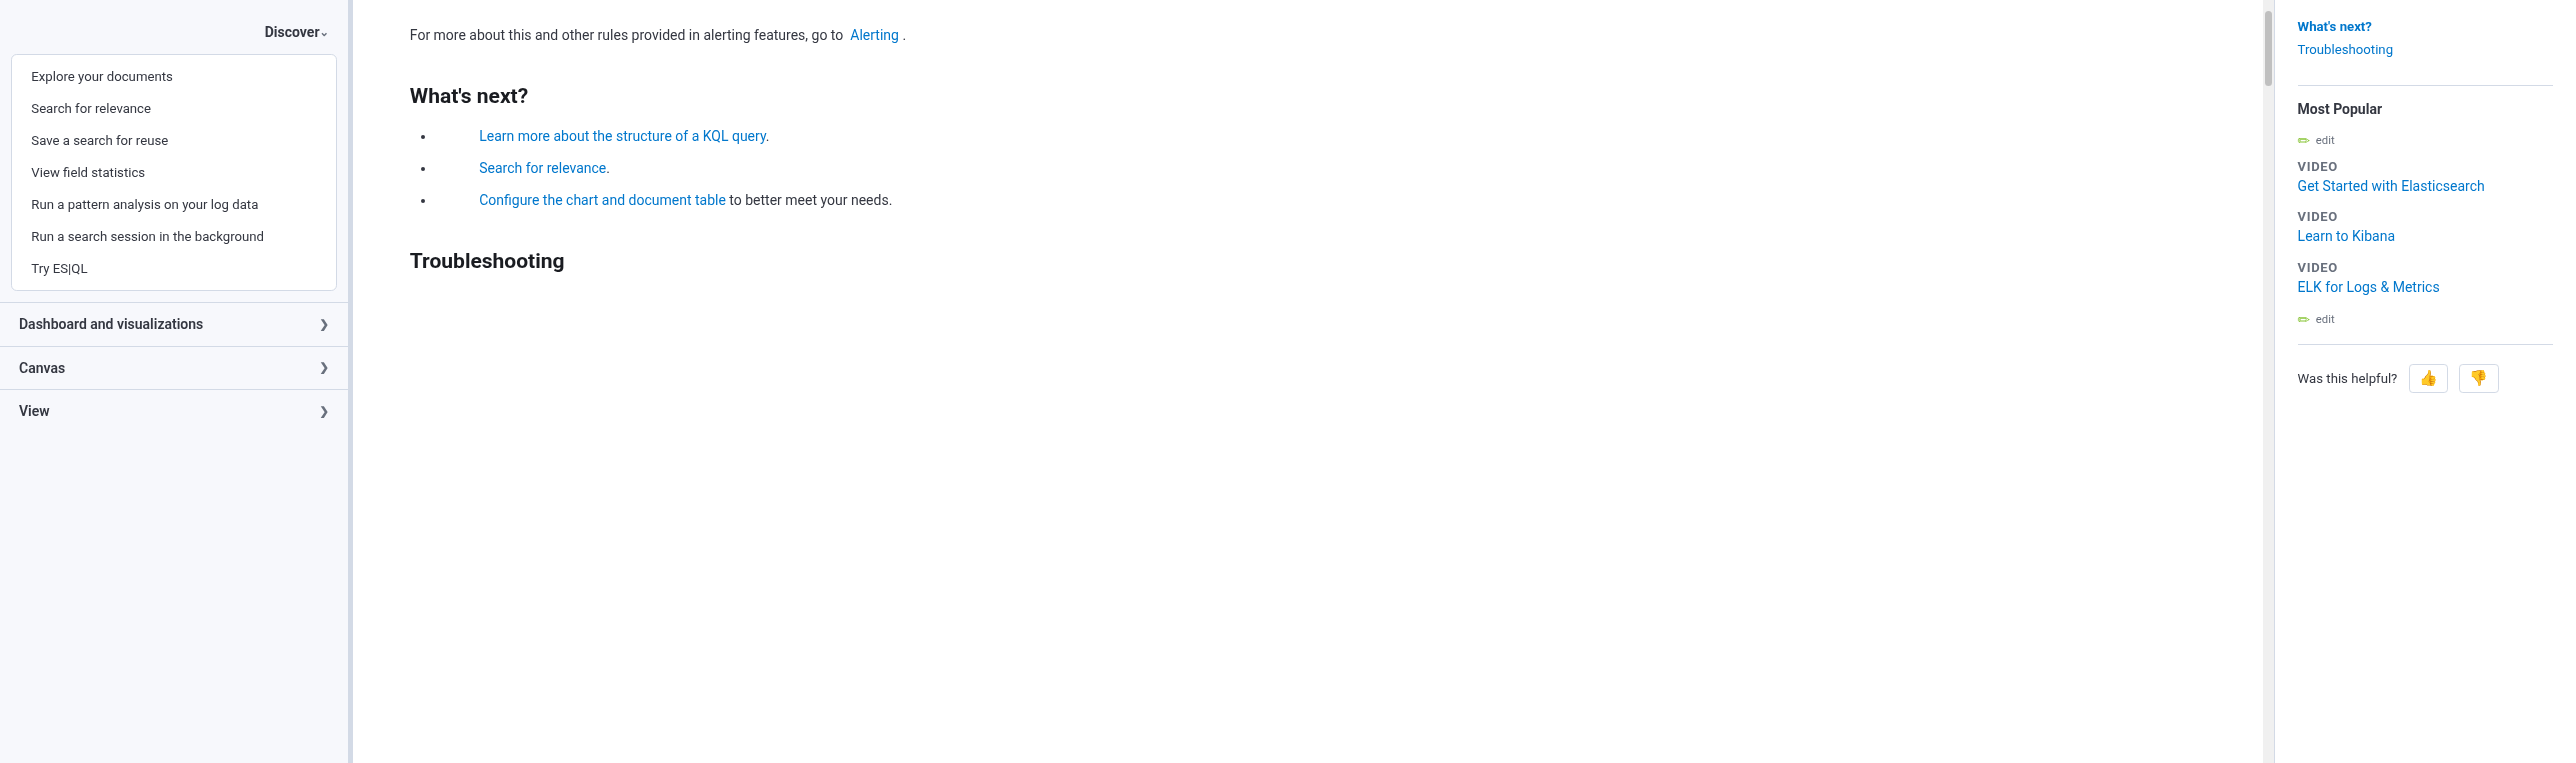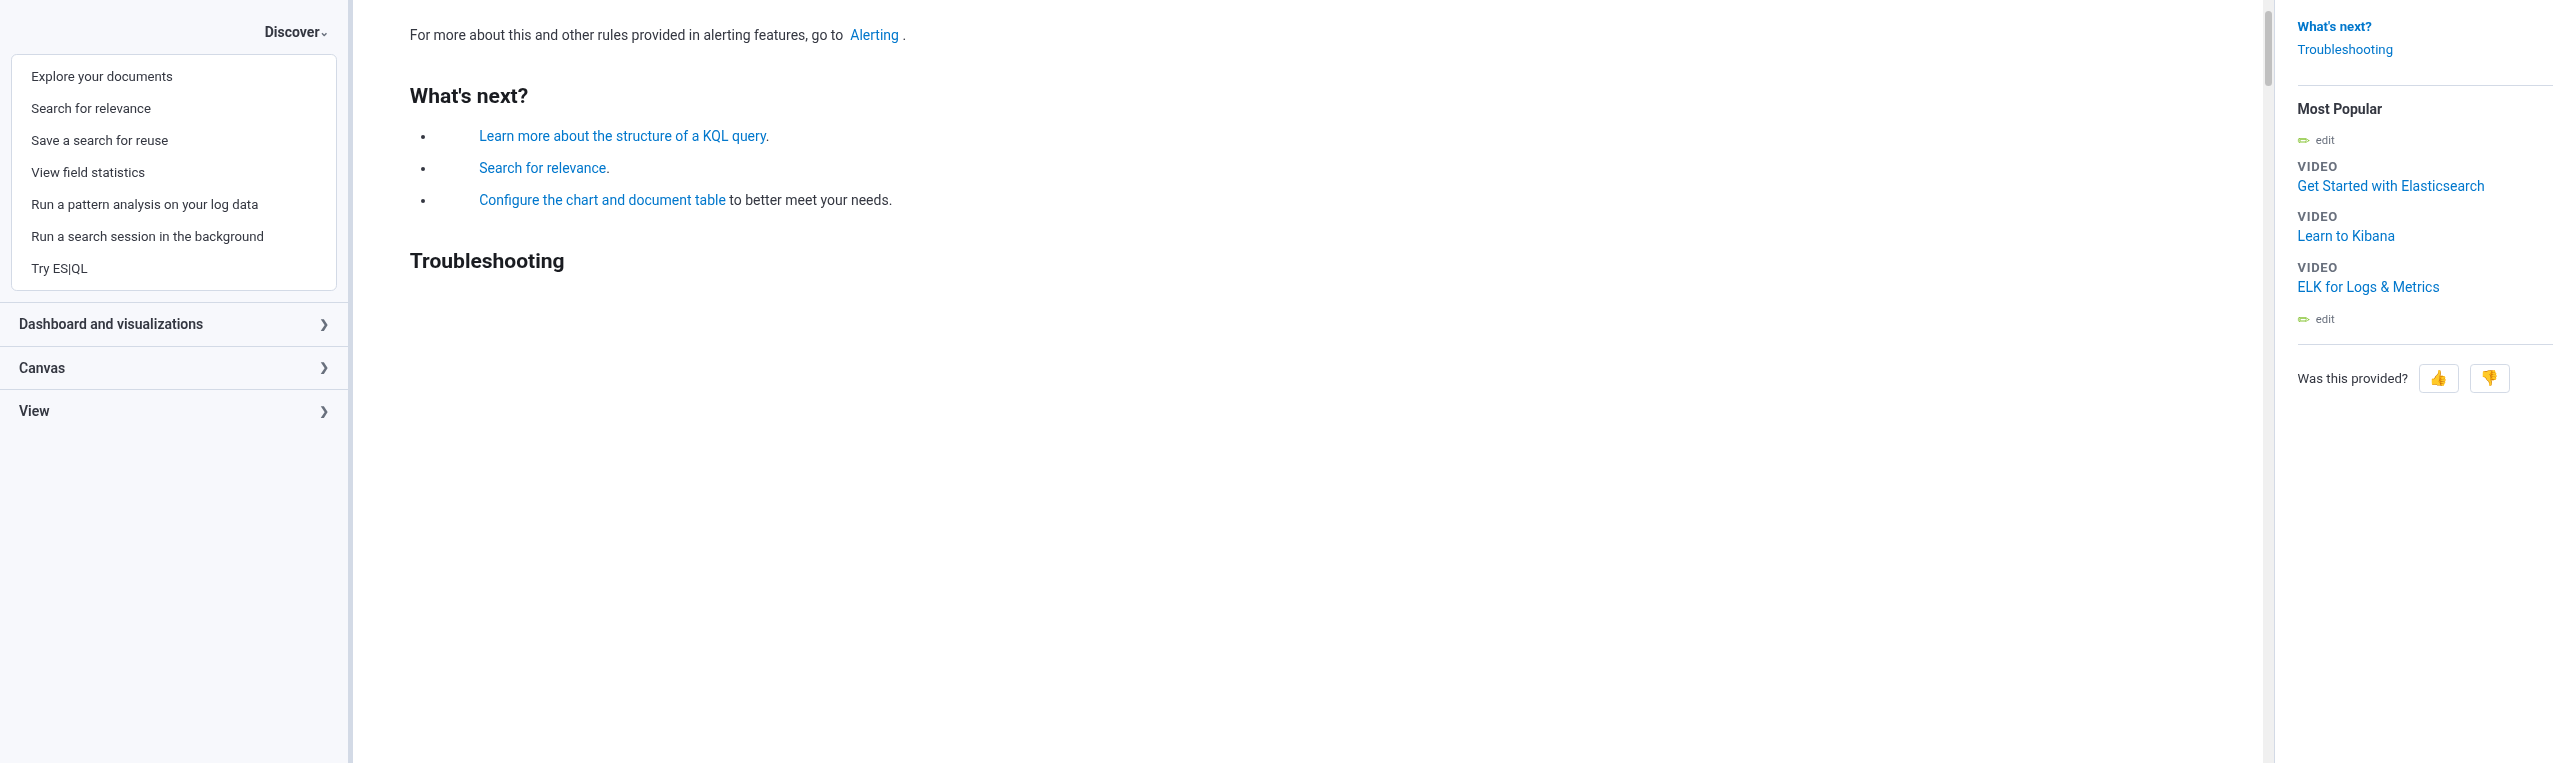--- a/index.html
+++ b/index.html
@@ -368,21 +368,21 @@
   </div>
 
   <div class="edit-button-area">
     <span class="edit-pencil">✏</span>
     <span>edit</span>
   </div>
 
   <hr class="right-divider">
 
   <div class="helpful-section">
-    <span class="helpful-label">Was this provided?</span>
+    <span class="helpful-label">Was this helpful?</span>
     <button class="helpful-btn">
       <span>👍</span>
     </button>
     <button class="helpful-btn">
       <span>👎</span>
     </button>
   </div>
 
 </div>
 

